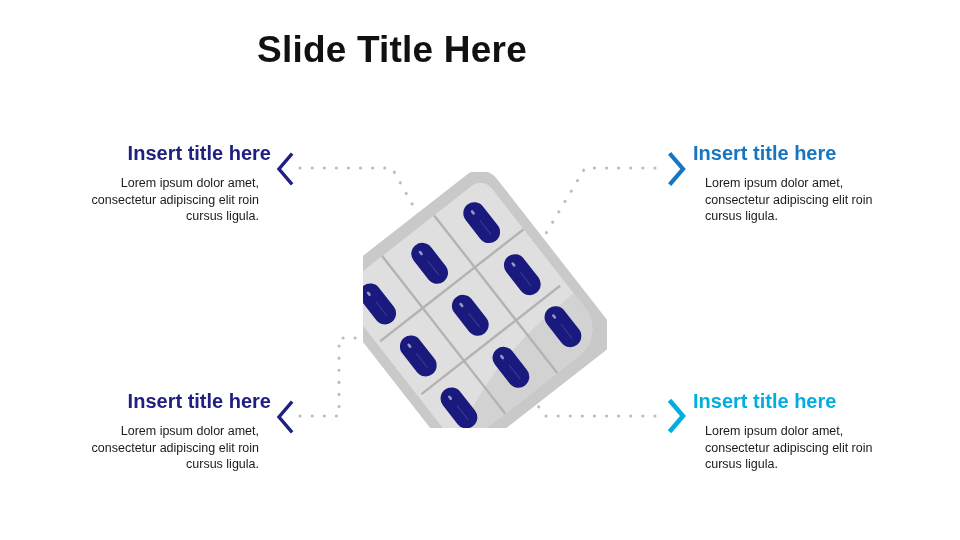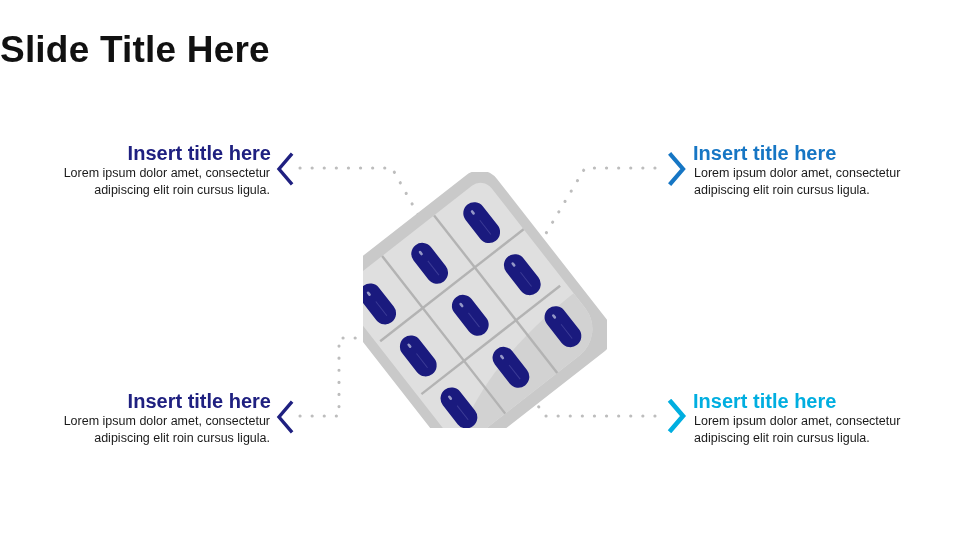--- a/index.html
+++ b/index.html
@@ -21,20 +21,21 @@
     height: 540px;
     background: #ffffff;
   }
 
   
   .slide-title {
     position: absolute;
     left: 0;
     top: 27px;
     width: 784px;
+    text-align: center;
     font-size: 37px;
     font-weight: bold;
     color: #111111;
     letter-spacing: 0.2px;
     line-height: 46px;
   }
 
   
   .connectors {
     position: absolute;
@@ -68,21 +69,21 @@
     font-size: 20px;
     font-weight: bold;
     line-height: 19px;
     margin: 0 0 2px 0;
     white-space: nowrap;
   }
   .block .body {
     font-size: 12.5px;
     line-height: 16.5px;
     color: #1a1a1a;
-    margin: 1px;
+    margin: 12px;
   }
   .block.right-align { text-align: right; }
   .block.left-align  { text-align: left; }
 
   .blk-tl { left: 56px;  top: 144px; }
   .blk-bl { left: 56px;  top: 392px; }
   .blk-tr { left: 693px; top: 144px; }
   .blk-br { left: 693px; top: 392px; }
 
   

